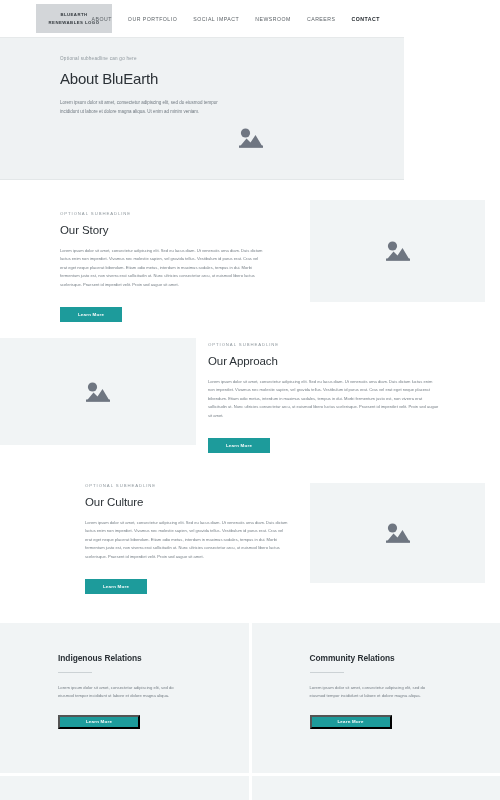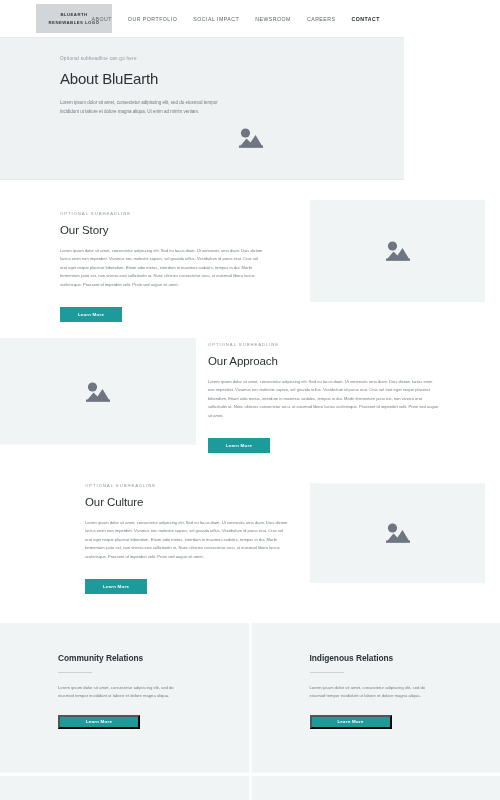--- a/index.html
+++ b/index.html
@@ -223,36 +223,36 @@
         <rect x="3" y="20.5" width="24" height="2.2" fill="#6f7681"></rect>
       </svg>
     </div>
   </section>
 
   <div class="cards-wrap">
     <div class="cards-row">
 
       <div class="card">
         <div class="card-inner">
+          <h3 class="card-title">Indigenous  Relations</h3>
+          <div class="card-rule"></div>
+          <p class="card-body">Lorem ipsum dolor sit amet, consectetur adipiscing elit, sed do eiusmod tempor incididunt ut labore et dolore magna aliqua.</p>
+          <button class="card-btn">Learn More</button>
+        </div>
+      </div>
+
+      <div class="card">
+        <div class="card-inner">
           <h3 class="card-title">Community Relations</h3>
           <div class="card-rule"></div>
           <p class="card-body">Lorem ipsum dolor sit amet, consectetur adipiscing elit, sed do eiusmod tempor incididunt ut labore et dolore magna aliqua.</p>
           <button class="card-btn">Learn More</button>
         </div>
       </div>
 
-      <div class="card">
-        <div class="card-inner">
-          <h3 class="card-title">Indigenous  Relations</h3>
-          <div class="card-rule"></div>
-          <p class="card-body">Lorem ipsum dolor sit amet, consectetur adipiscing elit, sed do eiusmod tempor incididunt ut labore et dolore magna aliqua.</p>
-          <button class="card-btn">Learn More</button>
-        </div>
-      </div>
-
     </div>
 
     <div class="cards-row2">
       <div class="card2"></div>
       <div class="card2"></div>
     </div>
   </div>
 
 </div>
 

